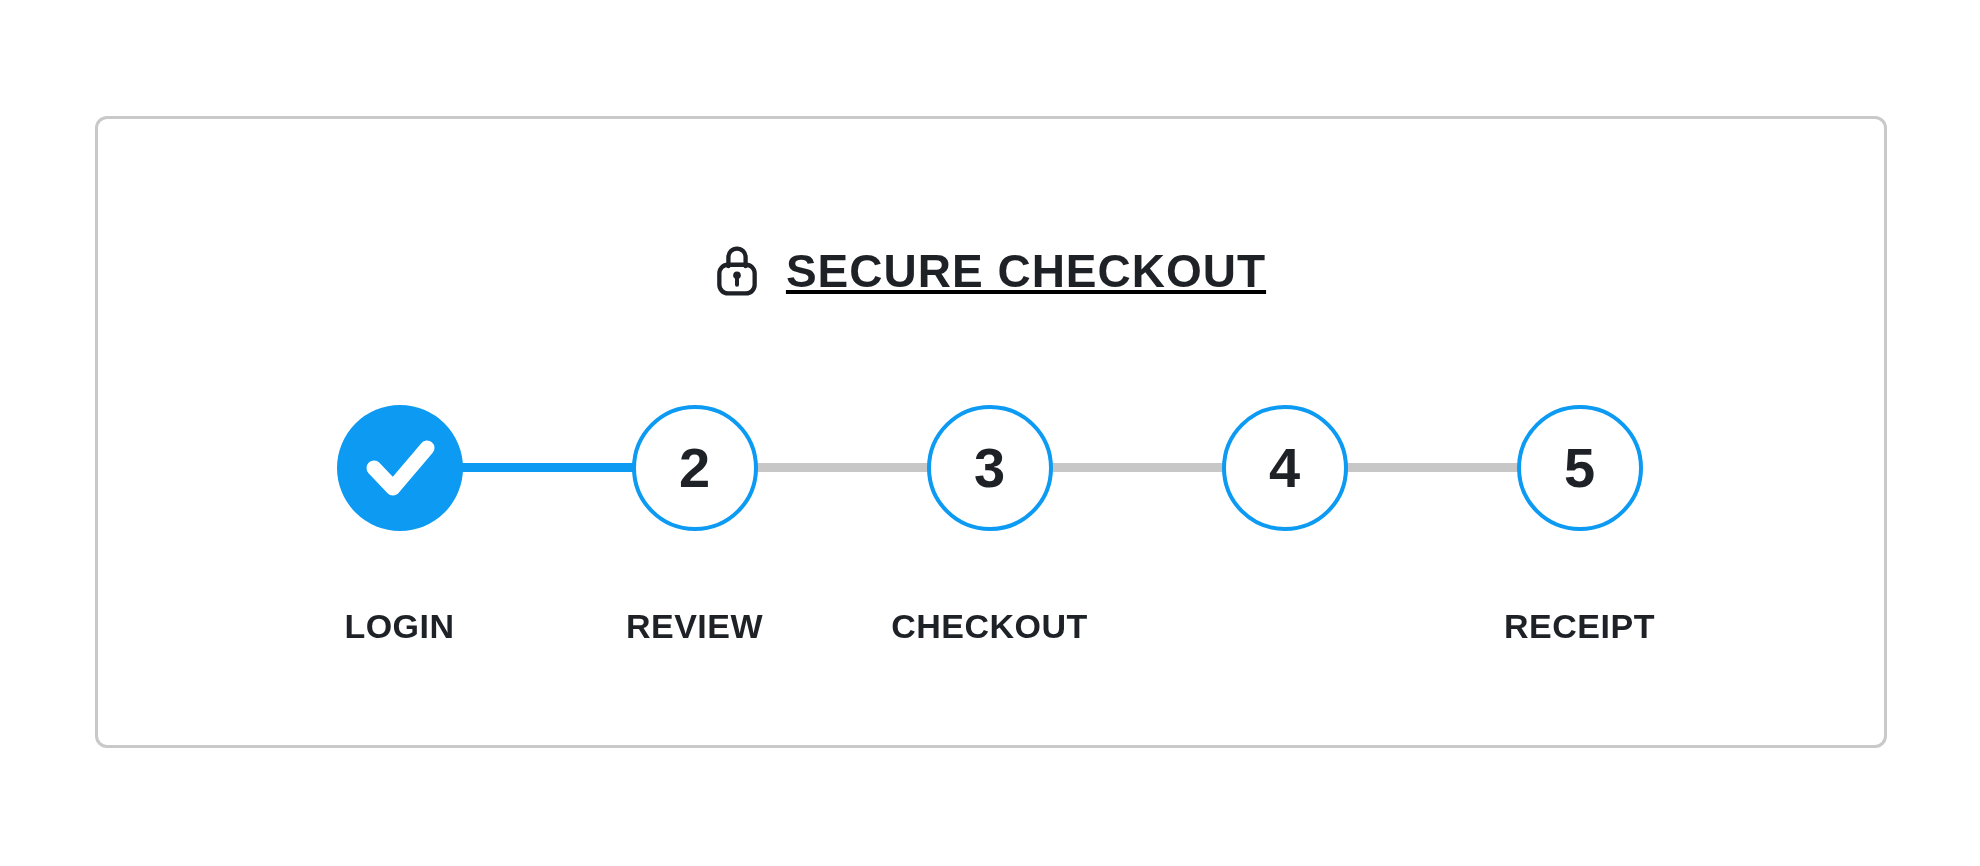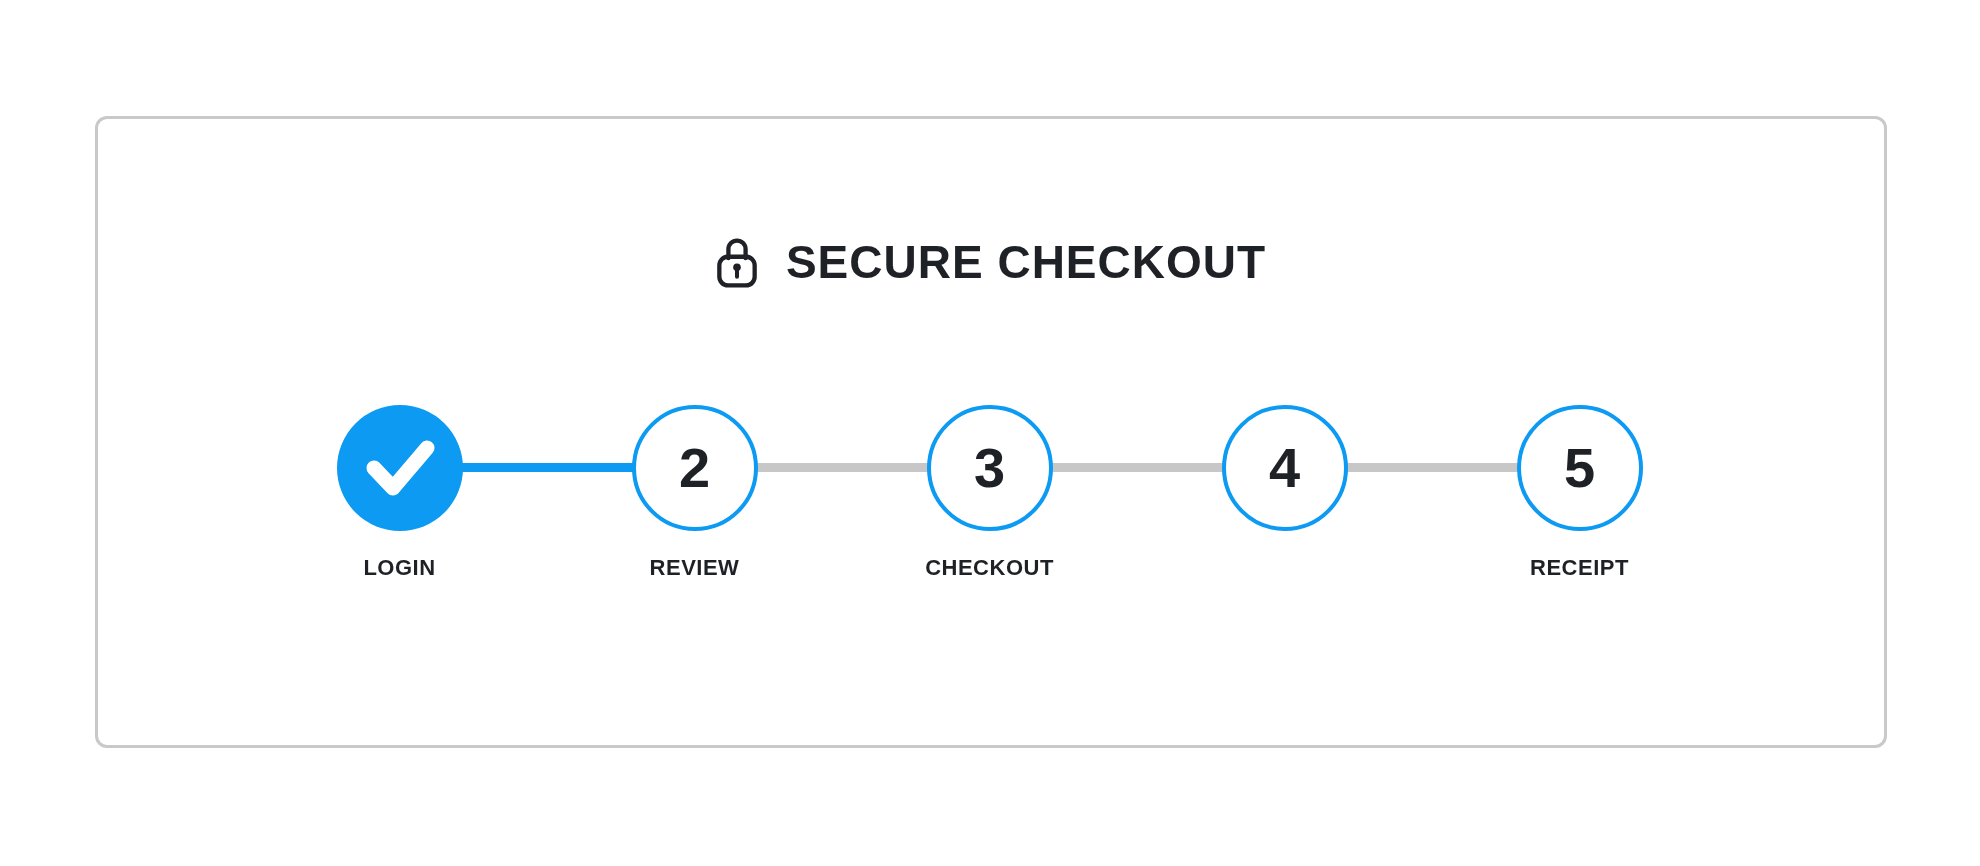--- a/index.html
+++ b/index.html
@@ -21,23 +21,24 @@
     border: 3px solid #c9c9c9;
     border-radius: 12px;
   }
   .header {
     position: absolute;
     left: 0;
     right: 0;
     top: 107px;
     height: 72px;
     display: flex;
-    align-items: center;
+    align-items: flex-end;
     justify-content: center;
     gap: 28px;
+    text-decoration: underline;
   }
   .lock-wrap {
     width: 42px;
     height: 56px;
     display: flex;
     align-items: center;
     justify-content: center;
   }
   .title {
     font-size: 46px;
@@ -94,22 +95,22 @@
   }
   .circle.complete { background: #0c9af3; }
   .circle.upcoming { background: #ffffff; border: 4px solid #0c9af3; }
   .num {
     font-size: 56px;
     font-weight: 700;
     color: #1e2126;
     line-height: 1;
   }
   .step-label {
-    margin-top: 24px;
-    font-size: 22px;
+    margin-top: 76px;
+    font-size: 34px;
     font-weight: 700;
     color: #1e2126;
     letter-spacing: 0.5px;
     white-space: nowrap;
   }
 </style>
 </head>
 <body>
 
 <div class="card">

